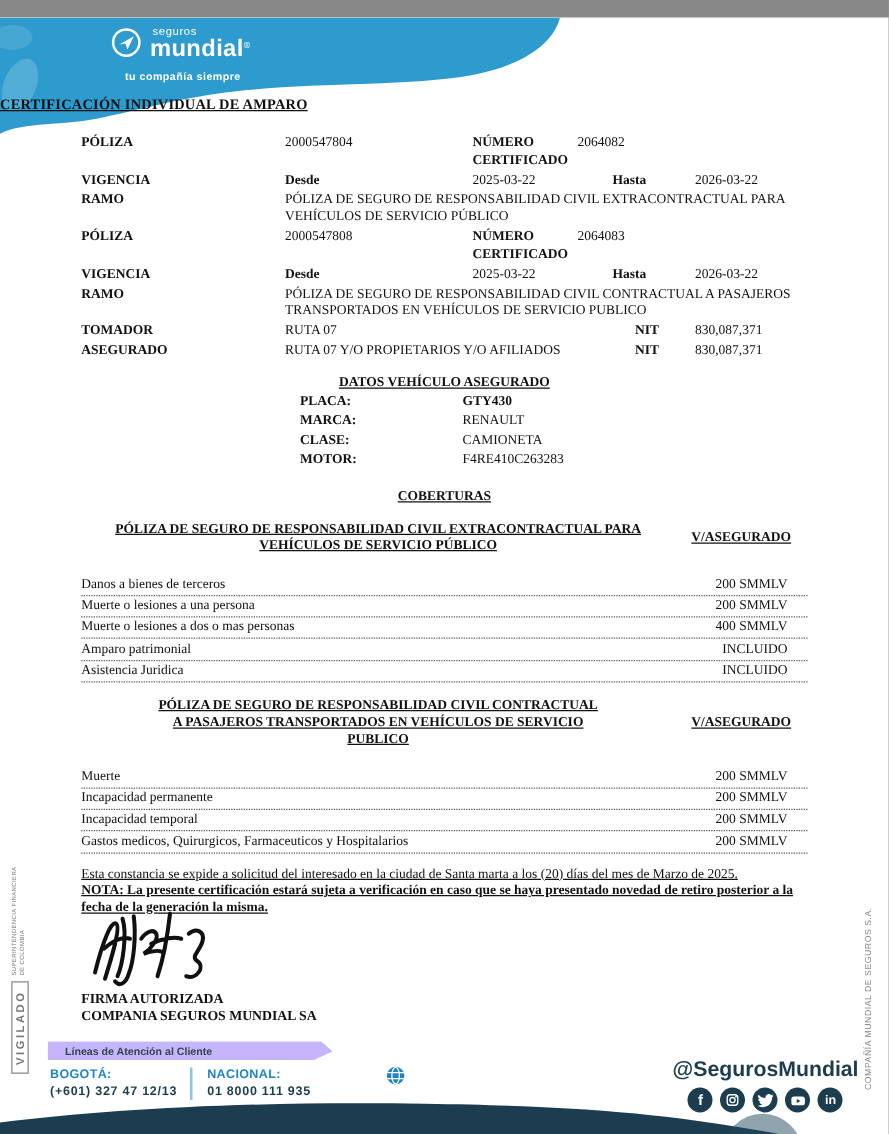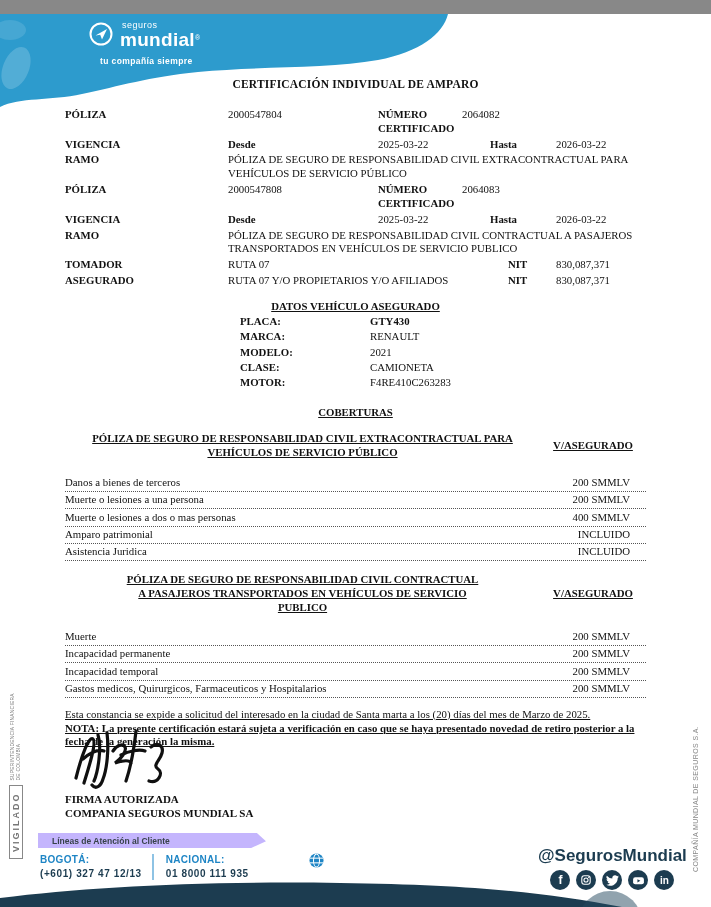--- a/index.html
+++ b/index.html
@@ -11,21 +11,21 @@
   }
   
   .blob-wrap { position:absolute; left:0; top:0; width:480px; height:100px; }
   .logo { position:absolute; left:88px; top:7px; display:flex; align-items:flex-start; gap:6px; color:#fff; font-family:"Liberation Sans", sans-serif; }
   .logo-texts { line-height:1; }
   .logo-top { font-size:9px; letter-spacing:.5px; display:block; margin-left:2px; }
   .logo-main { font-size:19px; font-weight:bold; letter-spacing:.3px; }
   .logo-reg { font-size:7px; vertical-align:super; }
   .tagline { position:absolute; left:100px; top:42px; color:#fff; font-family:"Liberation Sans", sans-serif; font-size:8.5px; font-weight:bold; letter-spacing:.4px; }
   
-  .title { position:absolute; top:64px; left:0; width:711px; text-align:center; font-size:11.5px; font-weight:bold; letter-spacing:.2px; }
+  .title { position:absolute; top:64px; left:0; width:711px; text-align:left; font-size:11.5px; font-weight:bold; text-decoration:underline; letter-spacing:.2px; }
   .doc { position:absolute; left:65px; top:92px; width:581px; font-size:10.8px; line-height:1.28; }
   .prow { display:flex; align-items:flex-start; margin-top:2px; }
   .b { font-weight:bold; }
   .c1 { width:163px; font-weight:bold; }
   .c2 { width:150px; }
   .c3 { width:84px; }
   .c3v { width:112px; }
   .c4v { width:66px; font-weight:bold; }
   .cpar { width:280px; }
   .cnit { width:48px; font-weight:bold; }
@@ -156,25 +156,20 @@
         <span class="vlabel">PLACA:</span>
         <span class="b">GTY430</span>
       </div>
     <div class="vrow">
         <span class="vspacer"></span>
         <span class="vlabel">MARCA:</span>
         <span>RENAULT</span>
       </div>
     <div class="vrow">
         <span class="vspacer"></span>
-        <span class="vlabel">MODELO:</span>
-        <span>2021</span>
-      </div>
-    <div class="vrow">
-        <span class="vspacer"></span>
         <span class="vlabel">CLASE:</span>
         <span>CAMIONETA</span>
       </div>
     <div class="vrow">
         <span class="vspacer"></span>
         <span class="vlabel">MOTOR:</span>
         <span>F4RE410C263283</span>
       </div>
 
     <div class="center-head cob">COBERTURAS</div>

